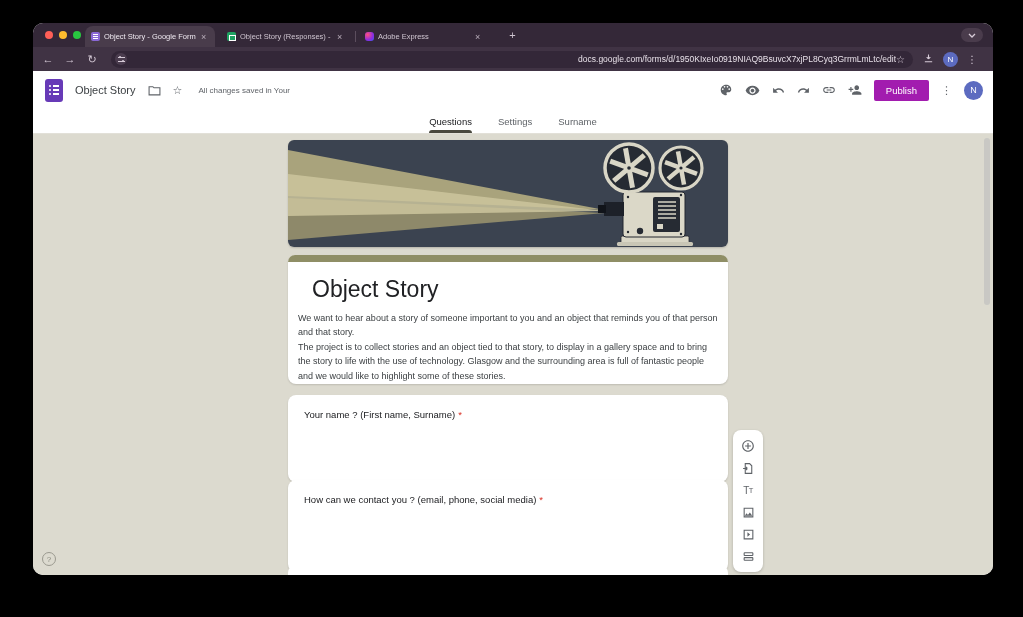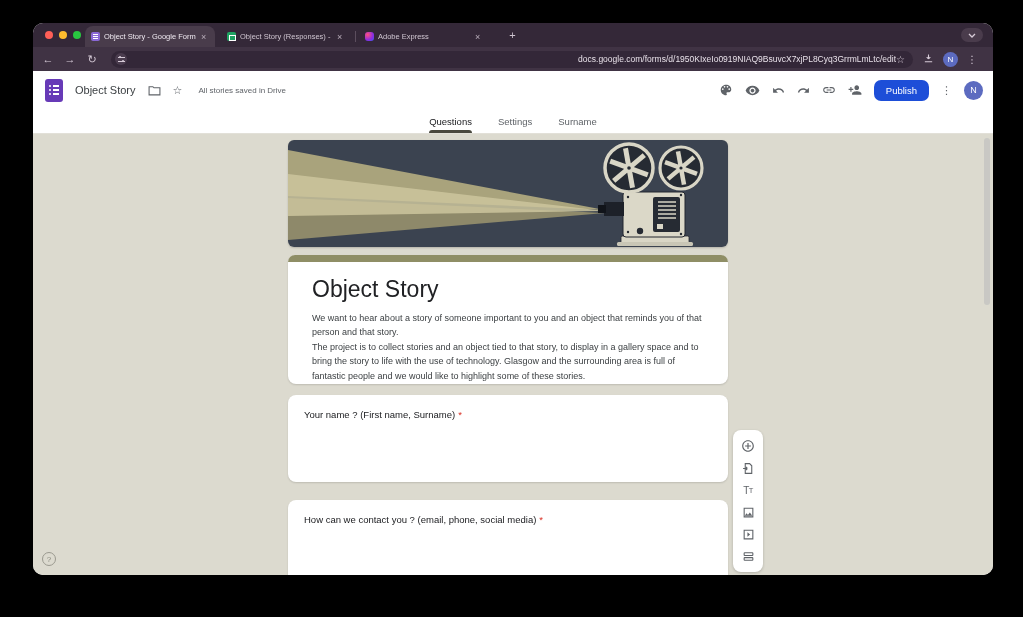--- a/index.html
+++ b/index.html
@@ -53,21 +53,21 @@
                display:flex; align-items:center; }
   .forms-file { width:18px; height:23px; margin-left:12px; background:#673ab7; border-radius:3px; position:relative; flex:0 0 auto; }
   .forms-file:before { content:""; position:absolute; left:4px; top:6px; width:2px; height:2px; background:#fff; border-radius:50%; box-shadow:0 4px 0 #fff, 0 8px 0 #fff; }
   .forms-file:after { content:""; position:absolute; left:8px; top:6px; width:6px; height:2px; background:#fff; box-shadow:0 4px 0 #fff, 0 8px 0 #fff; }
   .doc-title { margin-left:12px; font-size:11px; color:#3c4043; }
   .hdr-ico { color:#5f6368; margin-left:12px; display:flex; align-items:center; }
   .hdr-star { font-size:11px; }
   .saved { margin-left:16px; font-size:8px; color:#5f6368; }
   .hdr-right { position:absolute; right:10px; display:flex; align-items:center; gap:12px; }
   .hdr-right svg { display:block; }
-  .publish-btn { background:#1d4ed8; color:#fff; font-size:9.5px; padding:5px 12px; border-radius:7px; border:none; }
+  .publish-btn { background:#a21caf; color:#fff; font-size:9.5px; padding:5px 12px; border-radius:2px; border:none; }
   .hdr-kebab { color:#5f6368; font-size:11px; }
   .avatar { width:19px; height:19px; border-radius:50%; background:#5c6bc0; color:#fff; font-size:9px;
             display:flex; align-items:center; justify-content:center; }
 
   
   .navtabs { position:absolute; left:0; top:86px; width:100%; height:25px; background:#fff;
              border-bottom:1px solid #e2e0d8; display:flex; justify-content:center; gap:26px; }
   .navtab { font-size:9.5px; color:#5f6368; padding-top:7px; position:relative; }
   .navtab.active { color:#202124; }
   .navtab.active:after { content:""; position:absolute; left:0; right:0; bottom:0; height:3px;
@@ -78,24 +78,24 @@
   .col { position:absolute; left:255px; width:440px; }
 
   .banner { top:6px; height:107px; border-radius:6px; overflow:hidden; box-shadow:0 1px 2px rgba(0,0,0,.18); }
   .banner svg { display:block; }
 
   .card { position:absolute; left:255px; width:440px; background:#fff; border-radius:8px;
           box-shadow:0 1px 2px rgba(0,0,0,.14); }
   .titlecard { top:121px; height:129px; }
   .theme-strip { height:7px; background:#8f8e66; border-radius:8px 8px 0 0; }
   .form-title { font-size:23px; color:#202124; margin:14px 24px 8px 24px; font-weight:400; }
-  .form-desc { font-size:9px; line-height:1.6; color:#3c4043; margin:0 24px; white-space:pre-line; }
+  .form-desc { font-size:9px; line-height:1.6; color:#3c4043; margin:0 10px; white-space:pre-line; }
 
   .qcard1 { top:261px; height:87px; }
-  .qcard2 { top:366px; height:92px; }
+  .qcard2 { top:346px; height:92px; }
   .q-title { font-size:9.5px; color:#202124; margin:14px 16px 0 16px; }
   .req { color:#d93025; margin-left:3px; }
   .answer { margin:14px 16px 0 16px; font-size:8.5px; color:#70757a; border-bottom:1px dotted #9a9a9a; padding-bottom:3px; }
   .answer.short { width:205px; } .answer.long { width:348px; }
 
   .stubcard { top:431px; height:14px; border-radius:8px 8px 0 0; box-shadow:none; }
 
   
   .floatbar { position:absolute; left:700px; top:296px; width:30px; height:142px; background:#fff;
               border-radius:8px; box-shadow:0 1px 3px rgba(0,0,0,.2); display:flex; flex-direction:column;
@@ -163,21 +163,21 @@
 
     <div class="appheader">
       <div class="forms-file"></div>
       <div class="doc-title">Object Story</div>
       <span class="hdr-ico">
         <svg width="13" height="11" viewBox="0 0 24 20">
             <path d="M2 3h7l2 2h11v13H2z" fill="none" stroke="#5f6368" stroke-width="2"></path>
           </svg>
       </span>
       <span class="hdr-ico hdr-star">☆</span>
-      <div class="saved">All stories saved in Drive</div>
+      <div class="saved">All changes saved in Your</div>
 
       <div class="hdr-right">
         <span>
           <svg width="14" height="14" viewBox="0 0 24 24">
               <path fill="#5f6368" d="M12 3c-4.97 0-9 4.03-9 9s4.03 9 9 9c.83 0 1.5-.67 1.5-1.5 0-.39-.15-.74-.39-1.01-.23-.26-.38-.61-.38-.99 0-.83.67-1.5 1.5-1.5H16c2.76 0 5-2.24 5-5 0-4.42-4.03-8-9-8zm-5.5 9c-.83 0-1.5-.67-1.5-1.5S5.67 9 6.5 9 8 9.67 8 10.5 7.33 12 6.5 12zm3-4C8.67 8 8 7.33 8 6.5S8.67 5 9.5 5s1.5.67 1.5 1.5S10.33 8 9.5 8zm5 0c-.83 0-1.5-.67-1.5-1.5S13.67 5 14.5 5s1.5.67 1.5 1.5S15.33 8 14.5 8zm3 4c-.83 0-1.5-.67-1.5-1.5S16.67 9 17.5 9s1.5.67 1.5 1.5-.67 1.5-1.5 1.5z"></path>
             </svg>
         </span>
         <span>
           <svg width="15" height="15" viewBox="0 0 24 24">
               <path fill="#5f6368" d="M12 4.5C7 4.5 2.73 7.61 1 12c1.73 4.39 6 7.5 11 7.5s9.27-3.11 11-7.5c-1.73-4.39-6-7.5-11-7.5zM12 17c-2.76 0-5-2.24-5-5s2.24-5 5-5 5 2.24 5 5-2.24 5-5 5zm0-8c-1.66 0-3 1.34-3 3s1.34 3 3 3 3-1.34 3-3-1.34-3-3-3z"></path>

